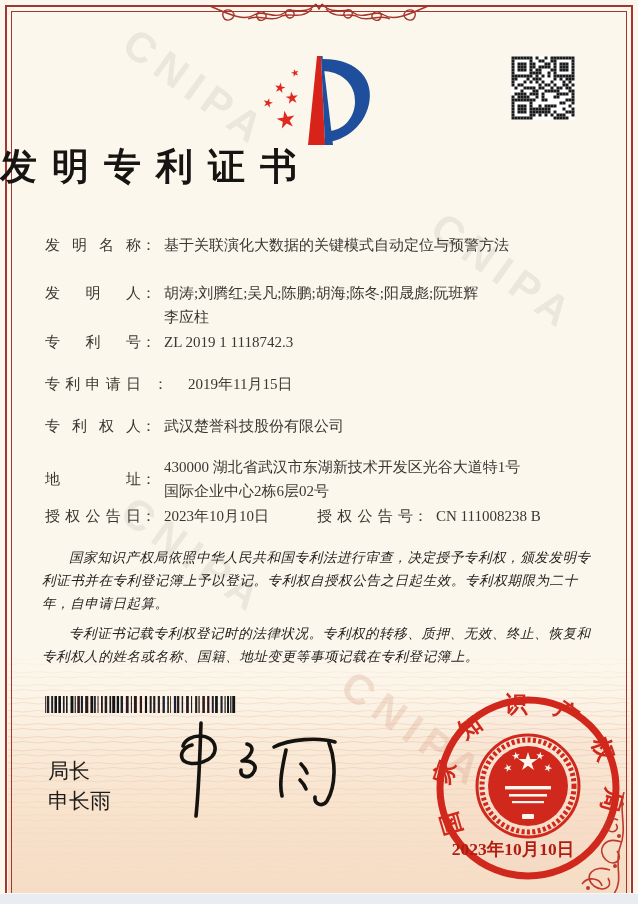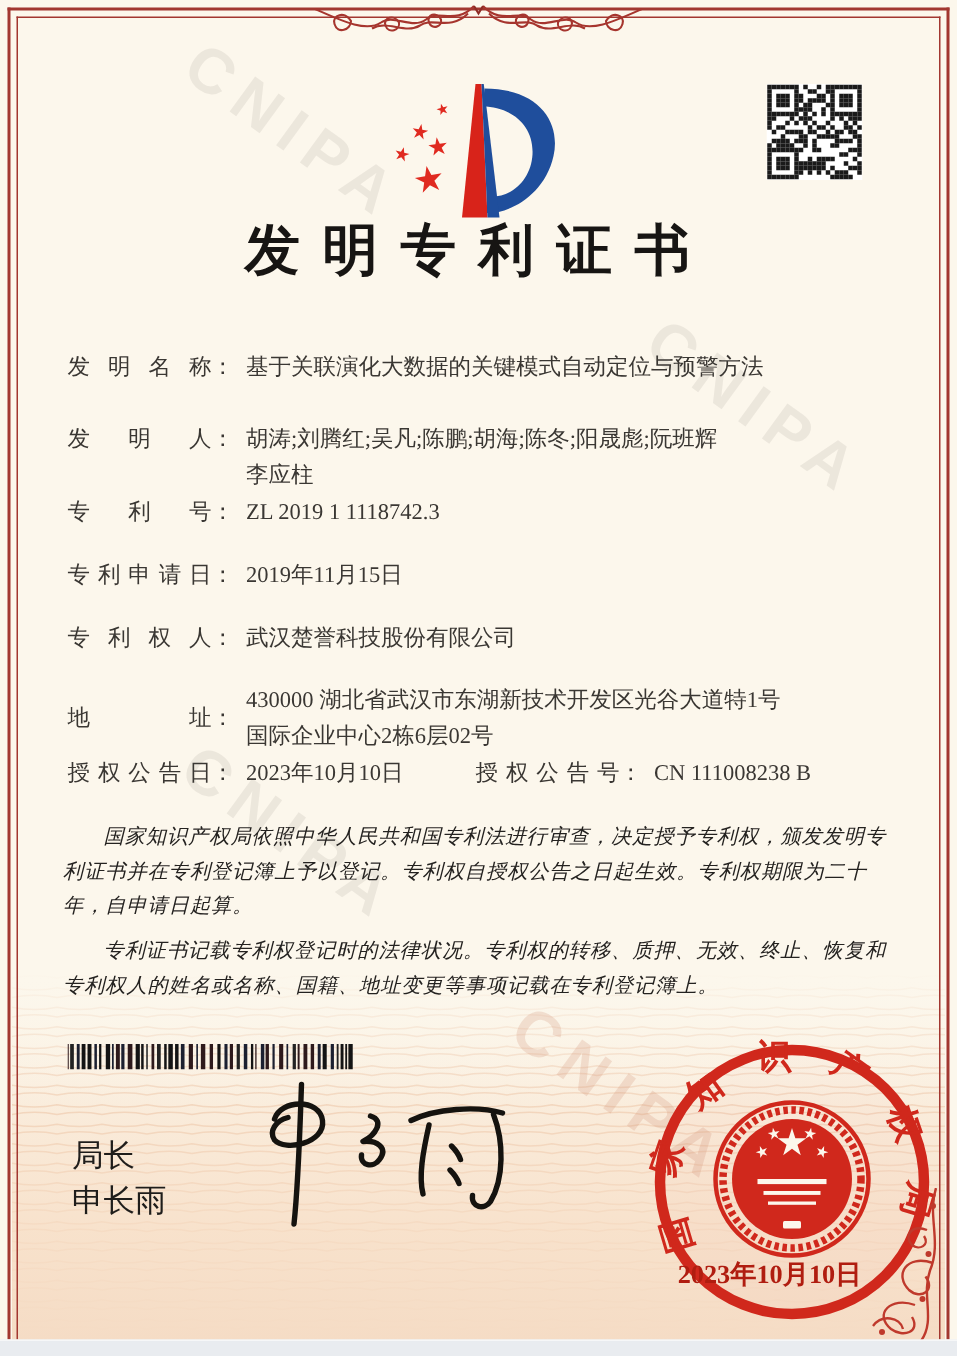--- a/index.html
+++ b/index.html
@@ -18,21 +18,21 @@
   .band svg{position:absolute;inset:0;}
   
   .wm{position:absolute;font-family:"Liberation Sans",sans-serif;font-weight:bold;
       font-size:42px;letter-spacing:8px;transform:rotate(36deg);pointer-events:none;}
   .wm.gray{color:rgba(140,135,128,.14);}
   .wm.pink{color:rgba(205,135,110,.22);}
   
   .cert-no{position:absolute;left:38px;top:50px;font-size:14.5px;color:#24211e;letter-spacing:1px;}
   .logo{position:absolute;left:238px;top:52px;}
   .qr{position:absolute;left:511px;top:56px;}
-  .title{position:absolute;left:0;right:0;top:142px;text-align:center;font-size:37px;font-weight:bold;
+  .title{position:absolute;left:0;right:0;top:142px;font-size:37px;font-weight:bold;
          letter-spacing:15px;color:#171513;}
   
   .fields{position:absolute;left:45px;right:38px;top:0;}
   .frow{position:absolute;left:0;right:0;display:flex;font-size:15px;line-height:24px;color:#3a3733;}
   .flabel{display:inline-block;width:96px;text-align:justify;text-align-last:justify;flex:none;color:#3a3733;}
   .fcolon{flex:none;margin-right:8px;}
   .fvalue{white-space:pre-line;}
   .frow.grant .pair{display:flex;}
   .frow.grant .pair.first{width:272px;flex:none;}
   .frow.grant .pair .flabel{width:83px;}
@@ -399,21 +399,21 @@
       <span class="flabel">发明人</span>
         <span class="fcolon">：</span>
       <span class="fvalue">胡涛;刘腾红;吴凡;陈鹏;胡海;陈冬;阳晟彪;阮班辉
 李应柱</span>
     </div>
     <div class="frow" style="top:330px;align-items:flex-end;">
       <span class="flabel">专利号</span>
         <span class="fcolon">：</span>
       <span class="fvalue">ZL 2019 1 1118742.3</span>
     </div>
-    <div class="frow" style="top:372px;">
+    <div class="frow" style="top:372px;gap:12px;">
       <span class="flabel">专利申请日</span>
         <span class="fcolon">：</span>
       <span class="fvalue">2019年11月15日</span>
     </div>
     <div class="frow" style="top:414px;">
       <span class="flabel">专利权人</span>
         <span class="fcolon">：</span>
       <span class="fvalue">武汉楚誉科技股份有限公司</span>
     </div>
     <div class="frow" style="top:455px;align-items:center;">

